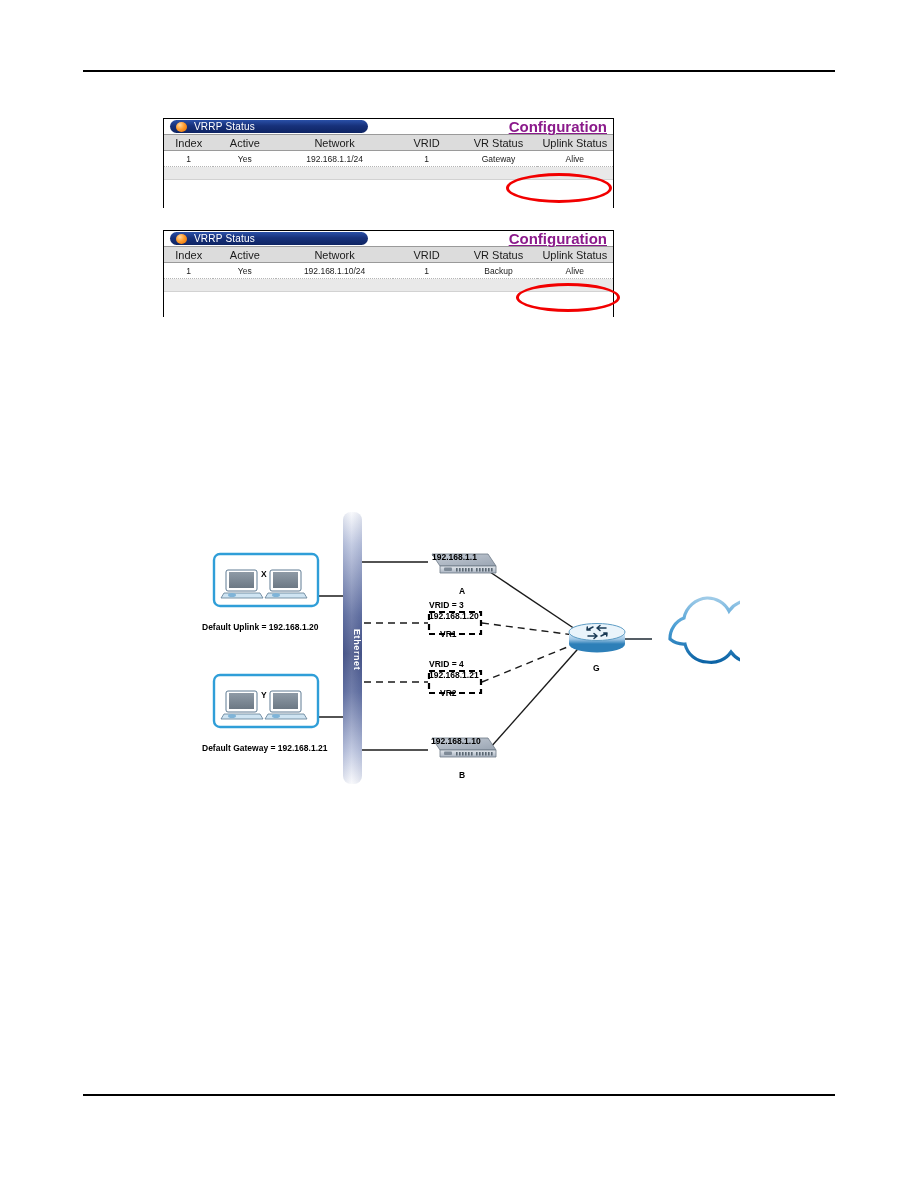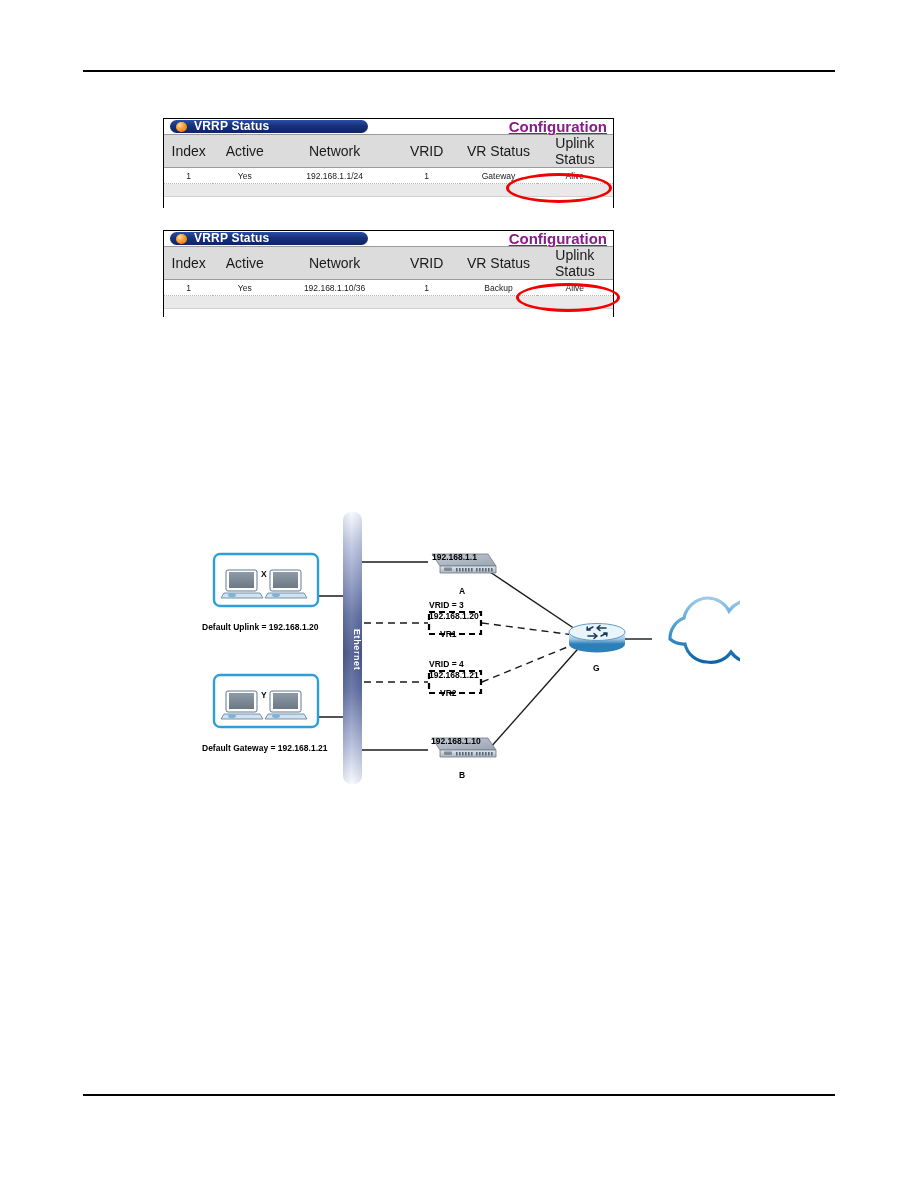--- a/index.html
+++ b/index.html
@@ -63,22 +63,22 @@
     top: 2.5px;
     width: 11px;
     height: 10px;
     border-radius: 50%;
     background: radial-gradient(circle at 35% 30%, #ffd9a0 0%, #ff9c2e 45%, #e06a00 100%);
   }
   .title-text {
     position: absolute;
     left: 30px;
     top: 1px;
-    font-size: 12px;
-    font-weight: bold;
+    font-size: 10px;
+    font-weight: normal;
     color: #ffffff;
     letter-spacing: 0.2px;
     line-height: 13px;
   }
   .config-link {
     position: absolute;
     right: 6px;
     top: 1px;
     font-size: 15px;
     font-weight: bold;
@@ -91,21 +91,21 @@
   
   table.vrrp {
     width: 100%;
     border-collapse: collapse;
     table-layout: fixed;
   }
   table.vrrp th {
     background: #dcdcdc;
     border-top: 1px solid #9a9a9a;
     border-bottom: 1px solid #9a9a9a;
-    font-size: 14px;
+    font-size: 11px;
     font-weight: normal;
     color: #1a1a1a;
     height: 15px;
     padding: 0;
     text-align: center;
     margin-left: 24px;
   }
   table.vrrp td {
     background: #ffffff;
     border-bottom: 1px dotted #b4b4b4;
@@ -222,21 +222,21 @@
           <th class="col-network">Network</th>
           <th class="col-vrid">VRID</th>
           <th class="col-vrstat">VR Status</th>
           <th class="col-uplink">Uplink Status</th>
         </tr>
       </thead>
       <tbody>
         <tr>
           <td>1</td>
           <td>Yes</td>
-          <td>192.168.1.10/36</td>
+          <td>192.168.1.10/24</td>
           <td>1</td>
           <td>Backup</td>
           <td>Alive</td>
         </tr>
       </tbody>
     </table>
 
     <div class="gray-strip"></div>
     <div class="blank-area"></div>
     <div id="ellipse-backup" class="red-ellipse"></div>

